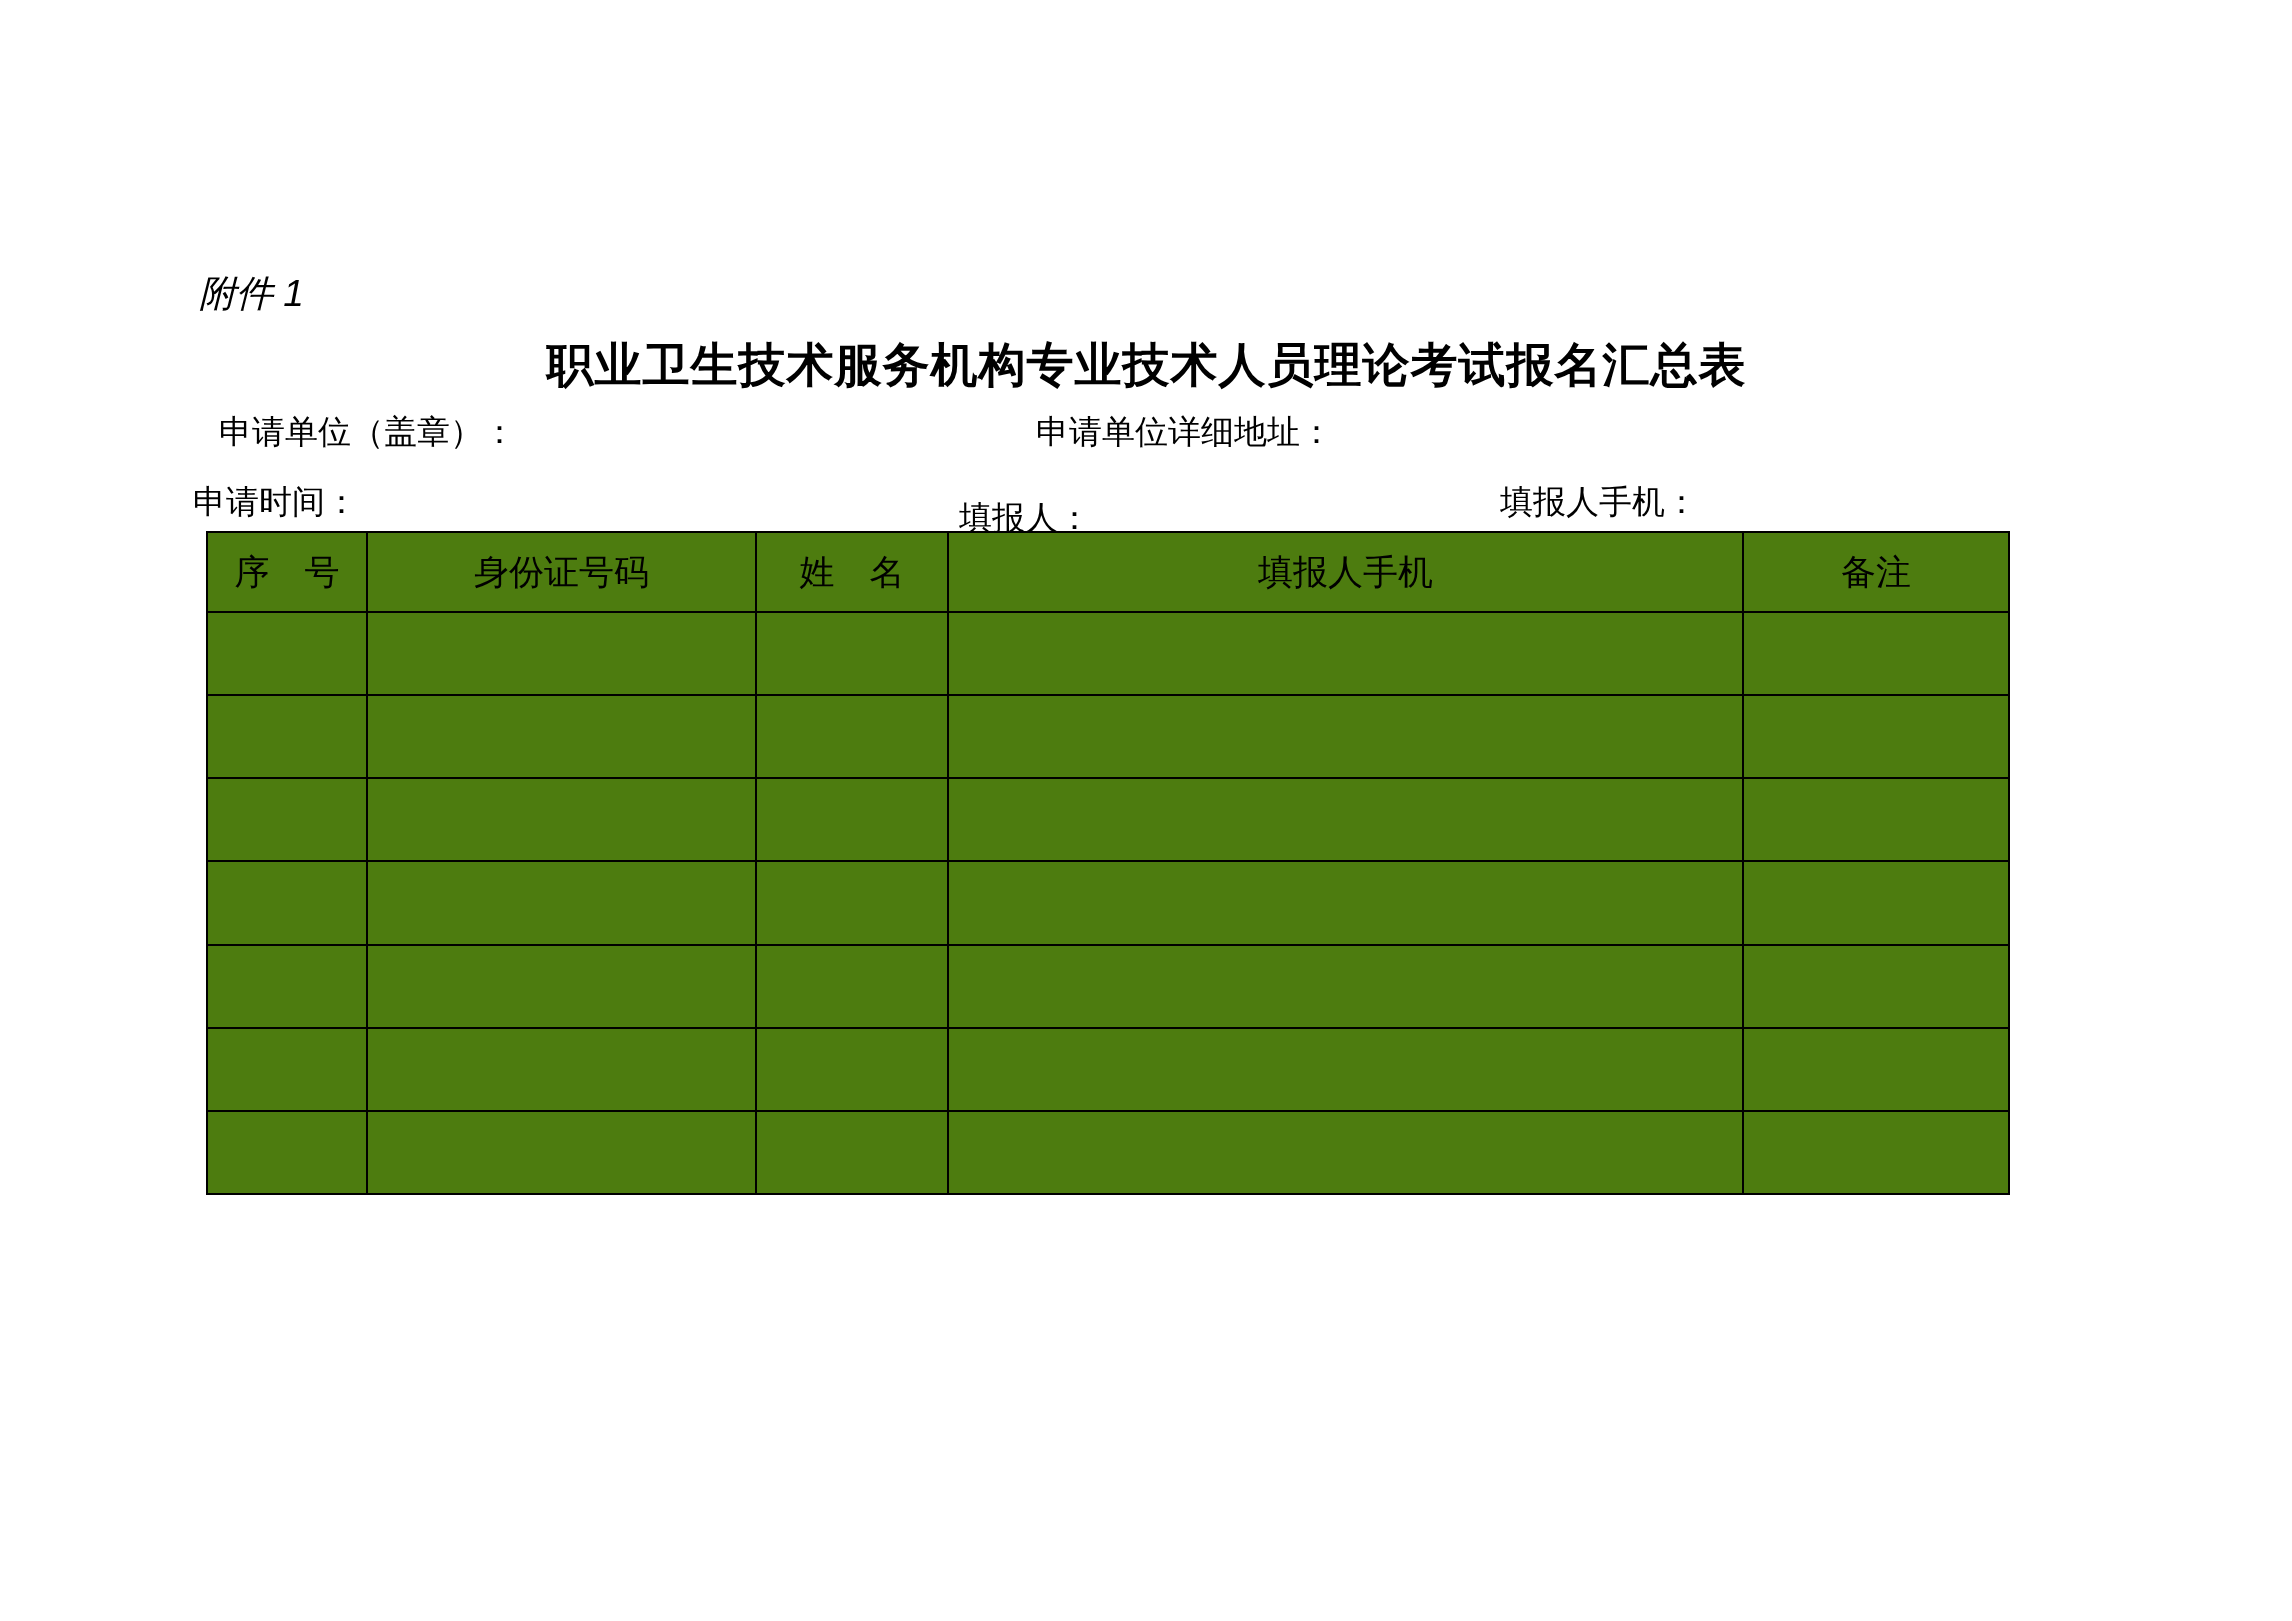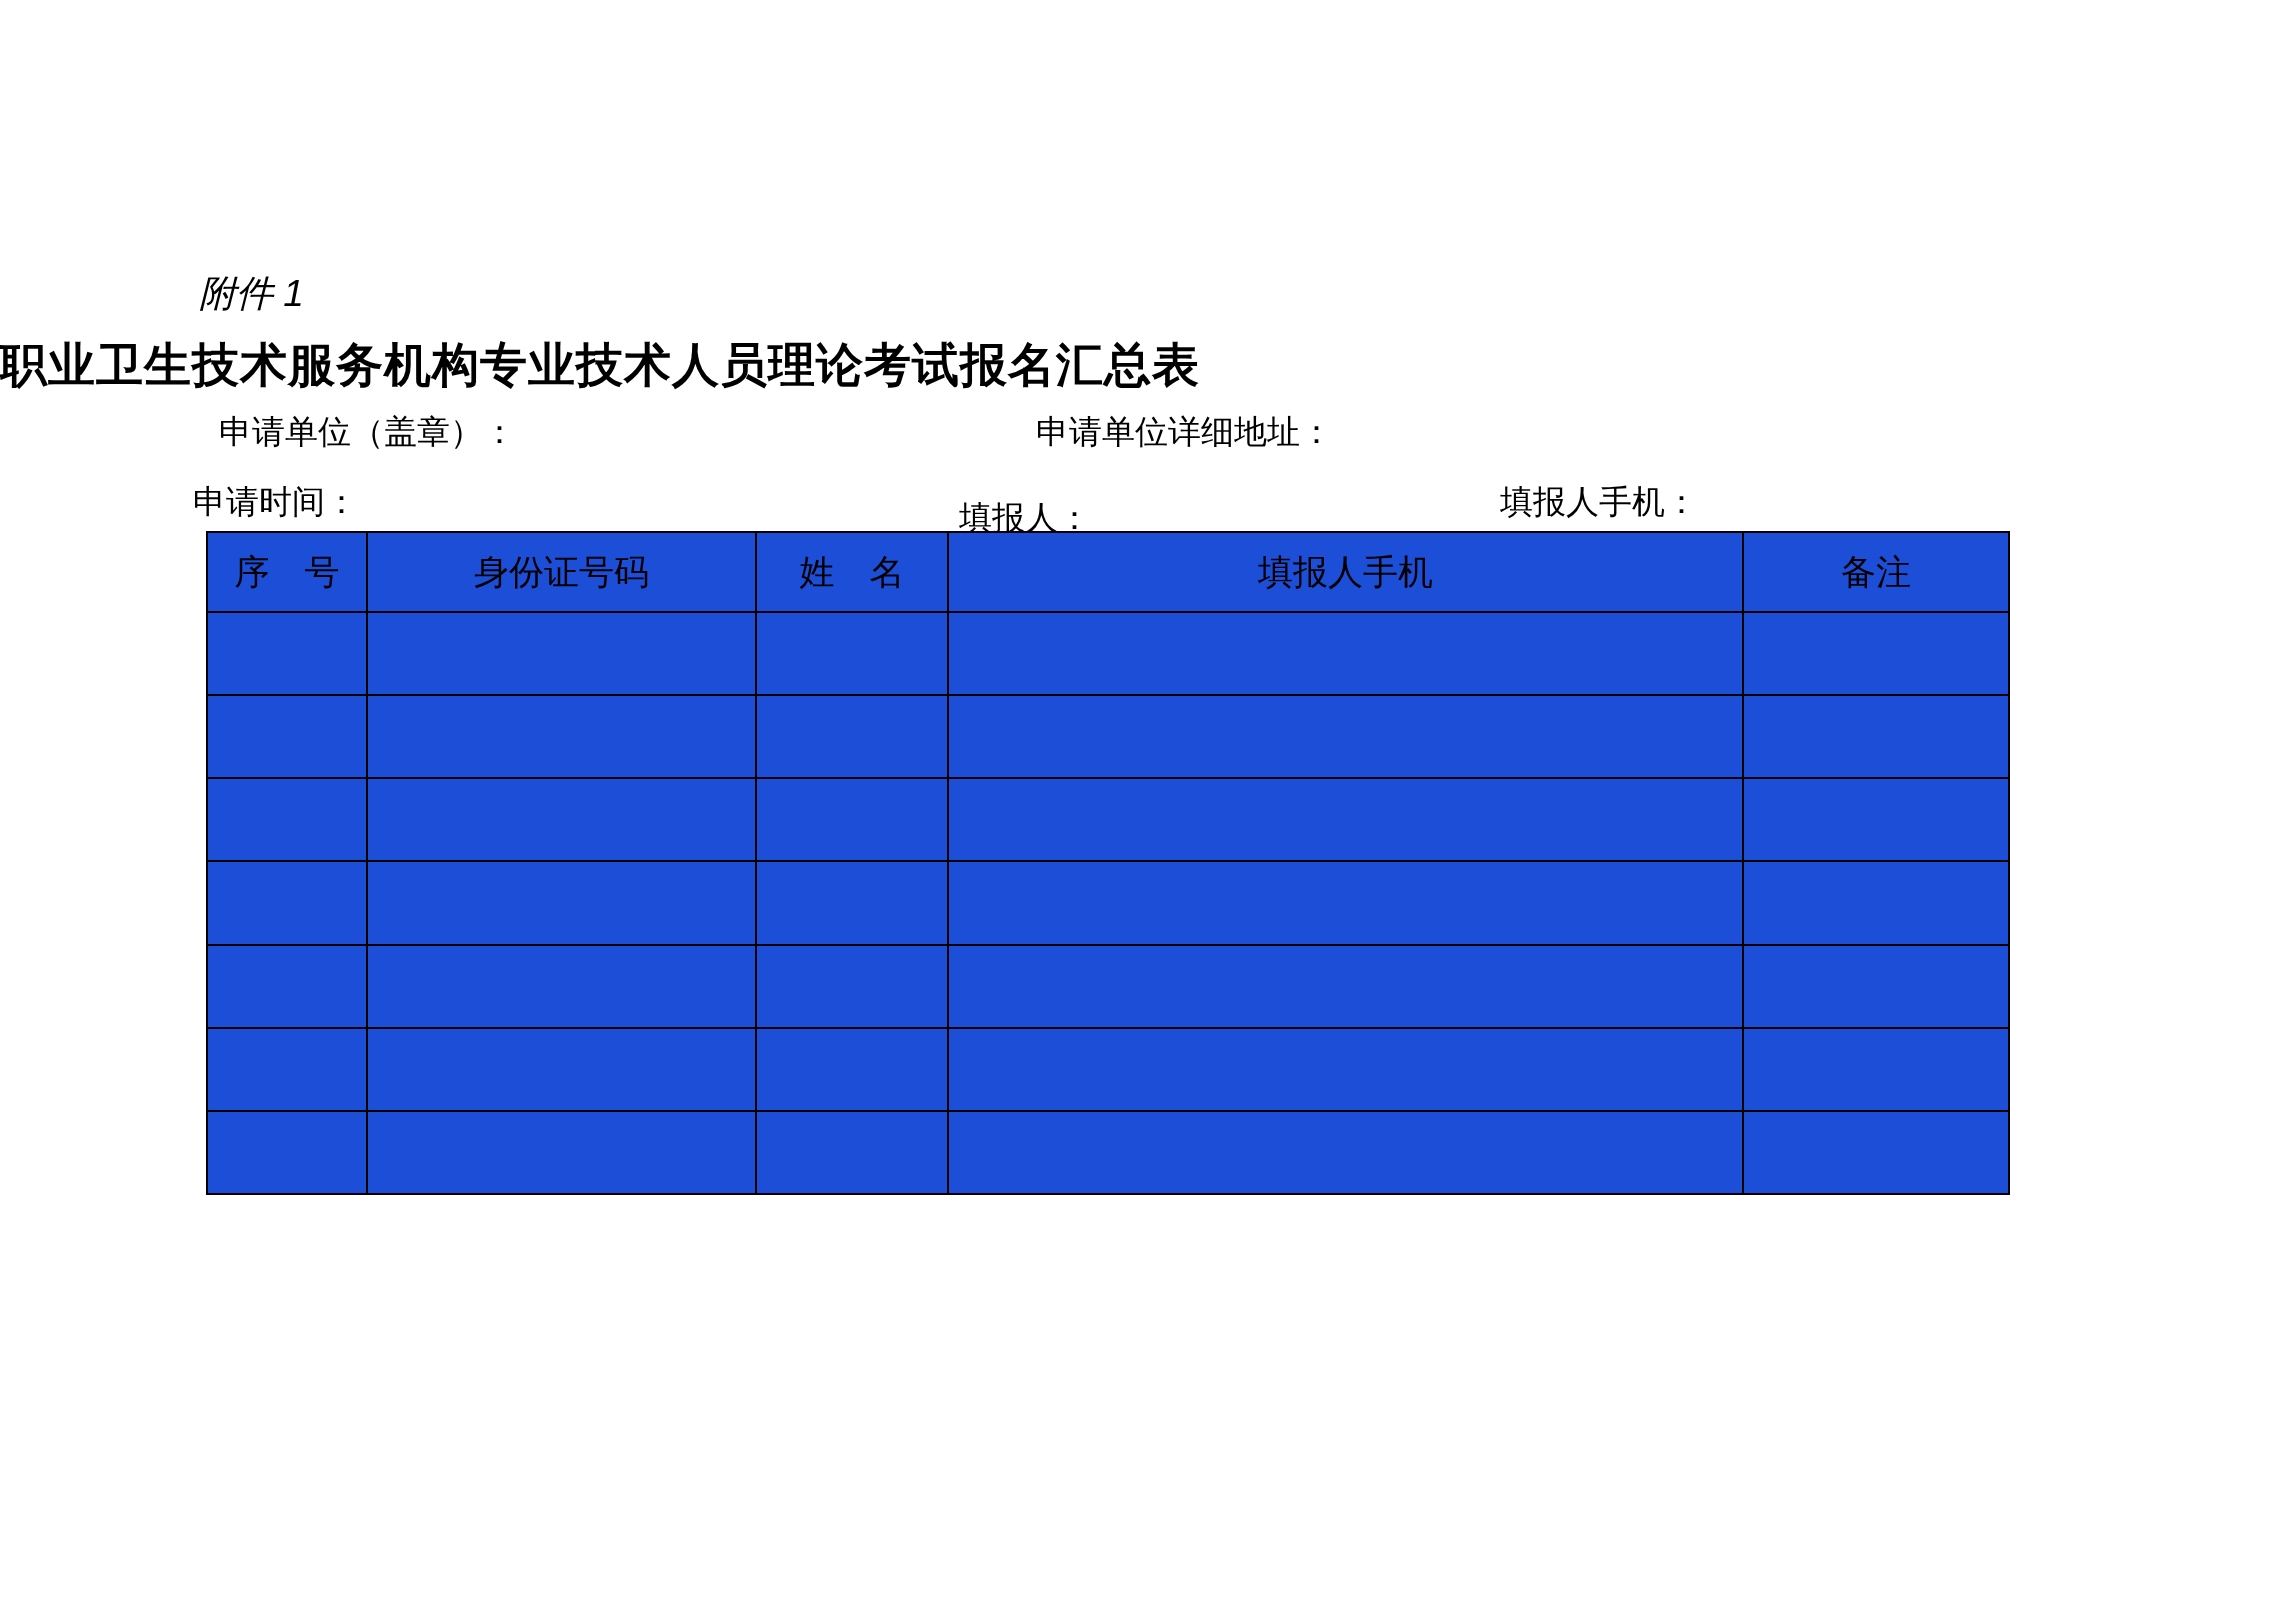--- a/index.html
+++ b/index.html
@@ -23,21 +23,21 @@
     font-size: 37px;
     line-height: 43px;
     white-space: pre;
     font-style: italic;
   }
   .doc-title {
     position: absolute;
     left: 0;
     top: 337px;
     width: 100%;
-    text-align: left;
+    text-align: center;
     font-size: 47px;
     line-height: 55px;
     font-weight: bold;
     letter-spacing: 1px;
     white-space: pre;
   }
   .field-label {
     position: absolute;
     font-size: 33px;
     line-height: 39px;
@@ -50,21 +50,21 @@
   .fl-filler-phone { left: 1500px; top: 482px; }
 
   table.summary-table {
     position: absolute;
     left: 206px;
     top: 531px;
     width: 1802px;
     height: 664px;
     border-collapse: collapse;
     table-layout: fixed;
-    background: #1d4ed8;
+    background: #4d7c0f;
   }
   table.summary-table,
   table.summary-table th,
   table.summary-table td {
     border: 2px solid #000000;
   }
   table.summary-table {
     border-width: 2.9px;
   }
   table.summary-table th {

